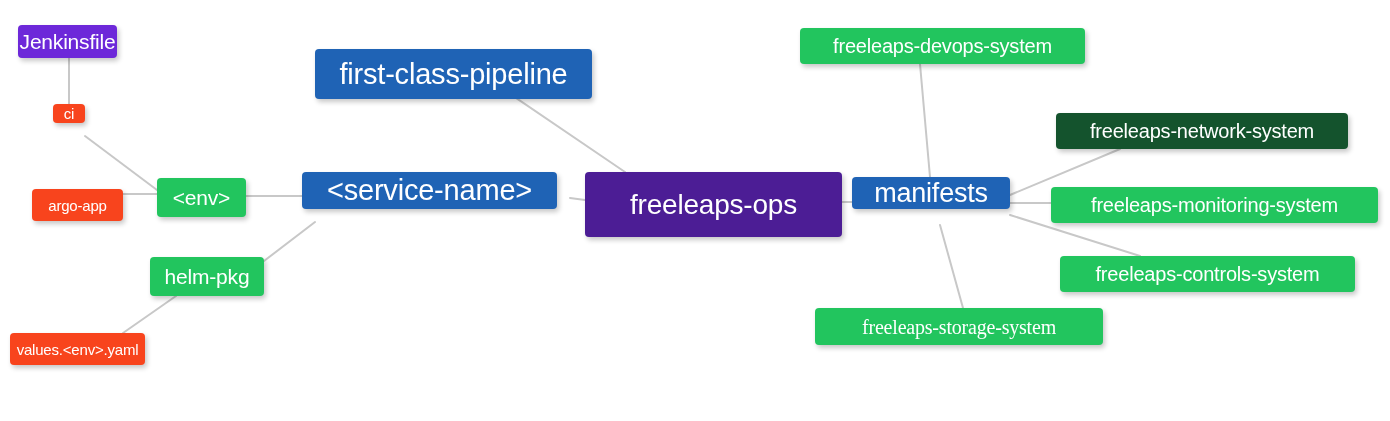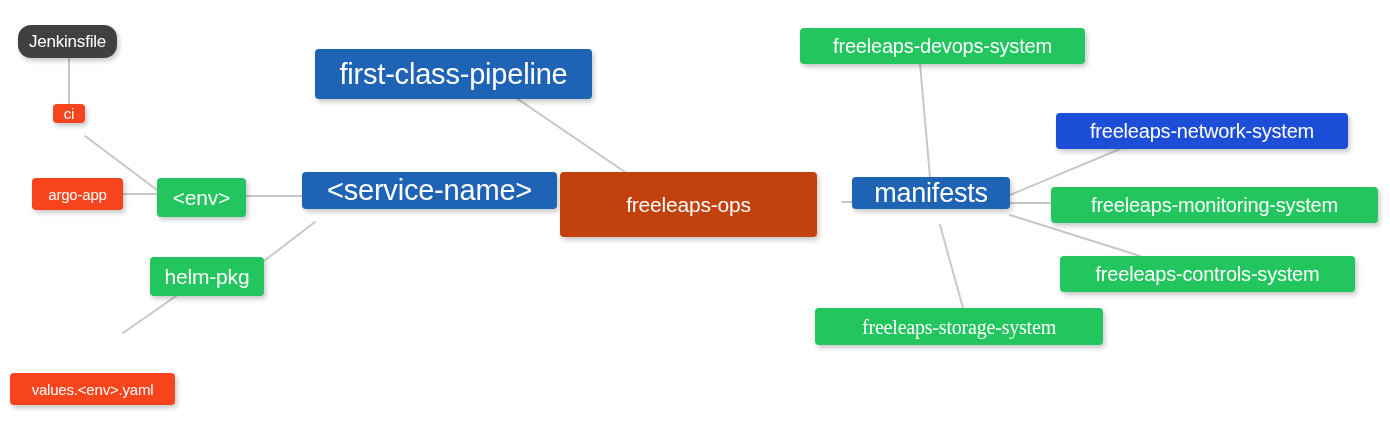--- a/index.html
+++ b/index.html
@@ -59,54 +59,54 @@
       <line x1="500" y1="87" x2="625" y2="172" stroke="#c8c8c8" stroke-width="2" stroke-linecap="round"></line>
       <line x1="570" y1="198" x2="585" y2="200" stroke="#c8c8c8" stroke-width="2" stroke-linecap="round"></line>
       <line x1="842" y1="202" x2="852" y2="202" stroke="#c8c8c8" stroke-width="2" stroke-linecap="round"></line>
       <line x1="930" y1="177" x2="920" y2="64" stroke="#c8c8c8" stroke-width="2" stroke-linecap="round"></line>
       <line x1="1010" y1="195" x2="1120" y2="149" stroke="#c8c8c8" stroke-width="2" stroke-linecap="round"></line>
       <line x1="1010" y1="203" x2="1051" y2="203" stroke="#c8c8c8" stroke-width="2" stroke-linecap="round"></line>
       <line x1="1010" y1="215" x2="1140" y2="256" stroke="#c8c8c8" stroke-width="2" stroke-linecap="round"></line>
       <line x1="940" y1="225" x2="963" y2="308" stroke="#c8c8c8" stroke-width="2" stroke-linecap="round"></line>
     </svg>
   <div id="node-layer">
-      <div class="node" style="left: 18px; top: 25px; width: 99px; height: 33px; background: #404040; font-size: 17px; border-radius: 13px;">
+      <div class="node" style="left: 18px; top: 25px; width: 99px; height: 33px; background: #6d28d9; font-size: 21px;">
         <span class="node-label">Jenkinsfile</span>
       </div>
       <div class="node" style="left: 53px; top: 104px; width: 32px; height: 19px; background: rgb(248, 68, 29); font-size: 15px;">
         <span class="node-label">ci</span>
       </div>
-      <div class="node" style="left: 32px; top: 178px; width: 91px; height: 32px; background: rgb(248, 68, 29); font-size: 15px;">
+      <div class="node" style="left: 32px; top: 189px; width: 91px; height: 32px; background: rgb(248, 68, 29); font-size: 15px;">
         <span class="node-label">argo-app</span>
       </div>
       <div class="node" style="left: 157px; top: 178px; width: 89px; height: 39px; background: rgb(34, 197, 94); font-size: 21px;">
         <span class="node-label">&lt;env&gt;</span>
       </div>
       <div class="node" style="left: 150px; top: 257px; width: 114px; height: 39px; background: rgb(34, 197, 94); font-size: 21px;">
         <span class="node-label">helm-pkg</span>
       </div>
-      <div class="node" style="left: 10px; top: 333px; width: 165px; height: 32px; background: rgb(248, 68, 29); font-size: 15px; margin-top: 40px;">
+      <div class="node" style="left: 10px; top: 333px; width: 135px; height: 32px; background: rgb(248, 68, 29); font-size: 15px;">
         <span class="node-label">values.&lt;env&gt;.yaml</span>
       </div>
       <div class="node" style="left: 315px; top: 37px; width: 277px; height: 50px; background: rgb(31, 99, 181); font-size: 29px; margin-top: 12px;">
         <span class="node-label">first-class-pipeline</span>
       </div>
       <div class="node" style="left: 302px; top: 172px; width: 255px; height: 37px; background: rgb(31, 99, 181); font-size: 29px;">
         <span class="node-label">&lt;service-name&gt;</span>
       </div>
-      <div class="node" style="left: 560px; top: 172px; width: 257px; height: 65px; background: #c2410c; font-size: 21px;">
+      <div class="node" style="left: 585px; top: 172px; width: 257px; height: 65px; background: #4c1d95; font-size: 28px;">
         <span class="node-label">freeleaps-ops</span>
       </div>
       <div class="node" style="left: 852px; top: 177px; width: 158px; height: 32px; background: rgb(31, 99, 181); font-size: 27px;">
         <span class="node-label">manifests</span>
       </div>
       <div class="node" style="left: 800px; top: 28px; width: 285px; height: 36px; background: rgb(34, 197, 94); font-size: 20px;">
         <span class="node-label">freeleaps-devops-system</span>
       </div>
-      <div class="node" style="left: 1056px; top: 113px; width: 292px; height: 36px; background: #1d4ed8; font-size: 20px;">
+      <div class="node" style="left: 1056px; top: 113px; width: 292px; height: 36px; background: #14532d; font-size: 20px;">
         <span class="node-label">freeleaps-network-system</span>
       </div>
       <div class="node" style="left: 1051px; top: 187px; width: 327px; height: 36px; background: rgb(34, 197, 94); font-size: 20px;">
         <span class="node-label">freeleaps-monitoring-system</span>
       </div>
       <div class="node" style="left: 1060px; top: 256px; width: 295px; height: 36px; background: rgb(34, 197, 94); font-size: 20px;">
         <span class="node-label">freeleaps-controls-system</span>
       </div>
       <div class="node" style="left: 815px; top: 308px; width: 288px; height: 37px; background: rgb(34, 197, 94); font-size: 20px; font-family: Liberation Serif, serif;">
         <span class="node-label">freeleaps-storage-system</span>

